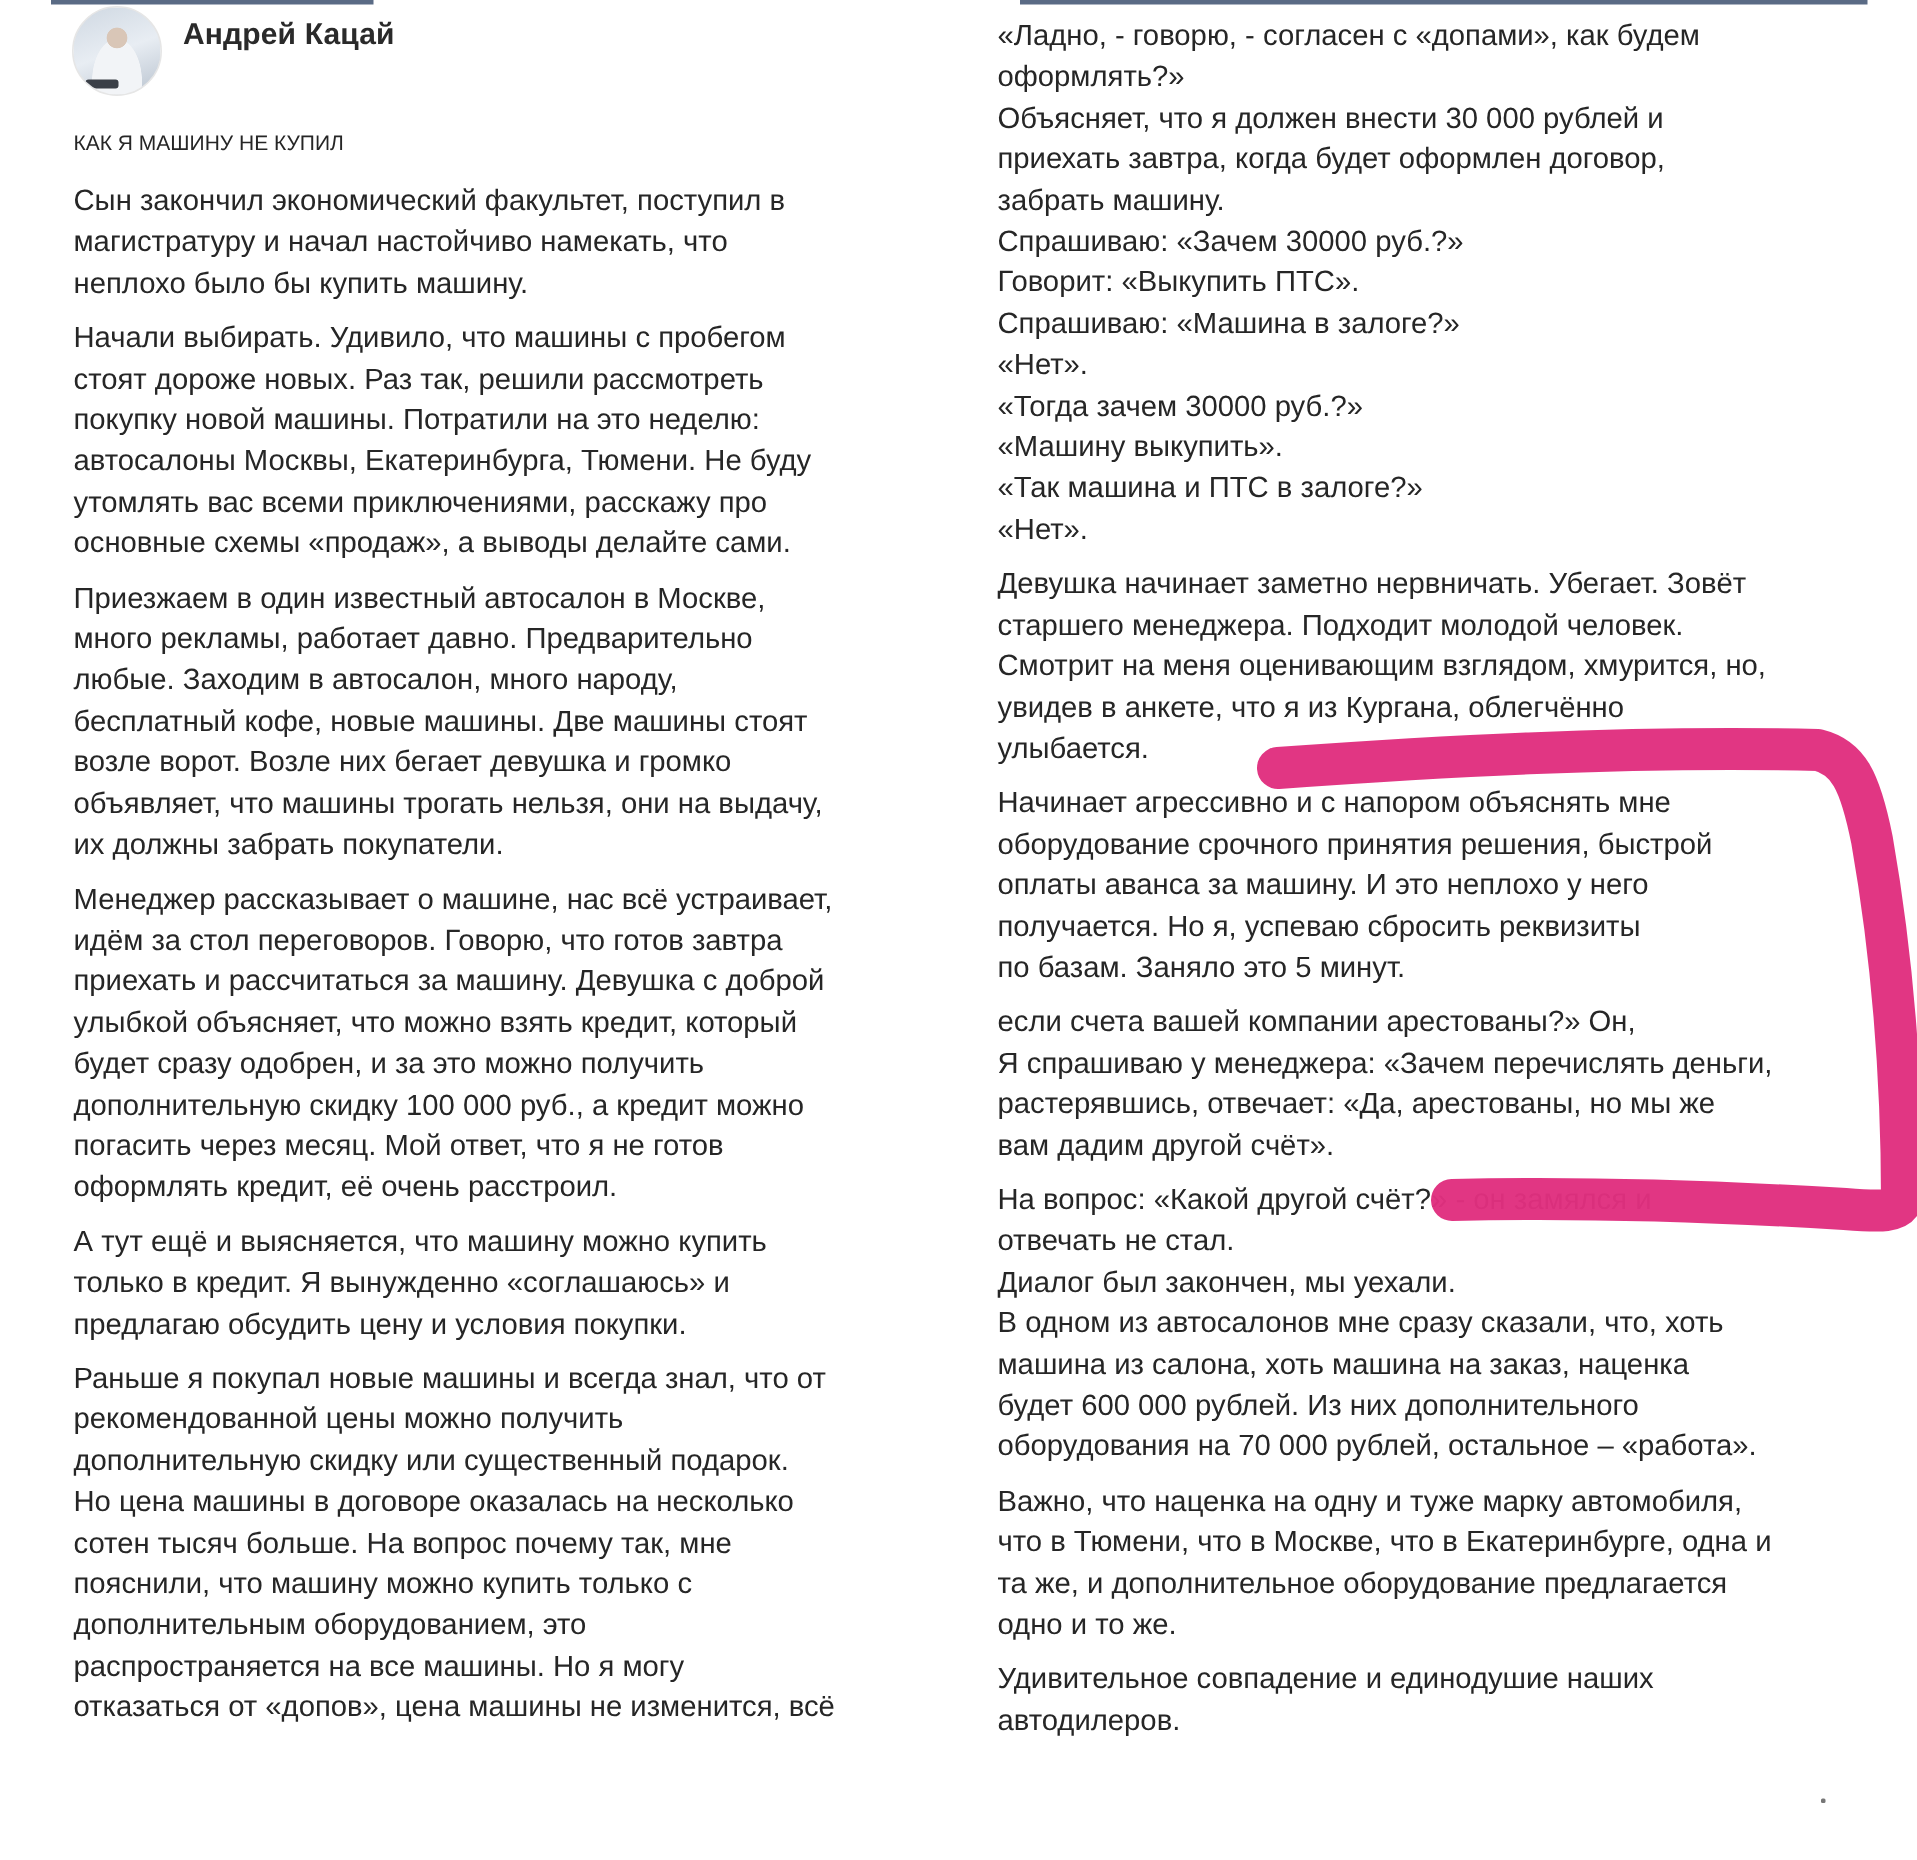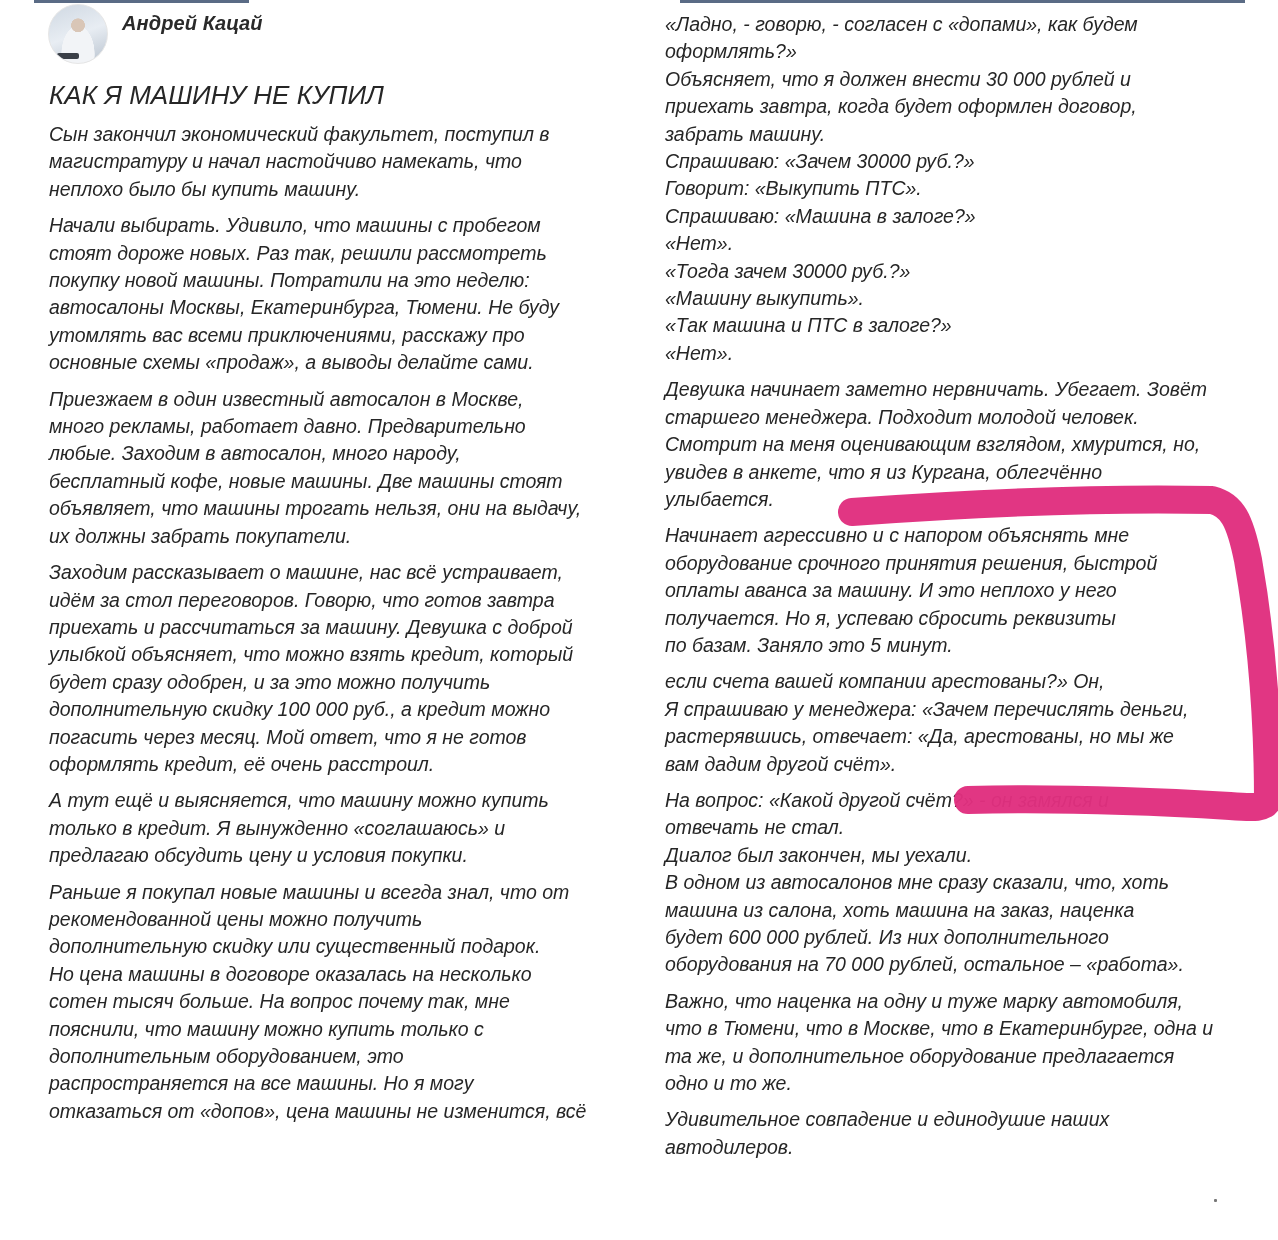--- a/index.html
+++ b/index.html
@@ -1,19 +1,19 @@
 <!DOCTYPE html>
 <html><head>
   <meta charset="utf-8">
   <style>
     * { box-sizing: border-box; margin: 0; padding: 0; }
     html, body { width: 1278px; height: 1240px; background: #ffffff; overflow: hidden; }
     body { position: relative; font-family: "Liberation Sans", "DejaVu Sans", sans-serif; color: #222222; }
 
-    .col { position: absolute; top: 0; height: 1240px; font-style: italic; }
+    .col { position: absolute; top: 0; height: 1240px; }
     .col-left { left: 0; width: 640px; }
     .col-right { left: 640px; width: 638px; }
 
     .topbar { position: absolute; top: 0; height: 3px; background: #5a6b85; }
     .col-left .topbar { left: 34px; width: 215px; }
     .col-right .topbar { left: 40px; width: 565px; }
 
     .post-header { position: absolute; left: 48px; top: 4px; display: flex; align-items: flex-start; }
     .avatar {
       width: 60px; height: 60px; border-radius: 50%;
@@ -26,21 +26,21 @@
     .avatar .desk { position: absolute; left: 8px; bottom: 4px; width: 22px; height: 6px; background: #3a3f47; border-radius: 2px; }
     .author-name {
       margin-left: 14px; margin-top: 8px;
       font-size: 20px; font-weight: bold; color: #2a2a2a; letter-spacing: 0.1px;
     }
 
     .post-body { position: absolute; left: 49px; right: 20px; font-size: 19.5px; line-height: 27.4px; color: #262626; }
     .col-left .post-body { top: 82px; width: 580px; }
     .col-right .post-body { top: 11px; left: 25px; width: 590px; }
 
-    .post-title { font-size: 26px; line-height: 27px; margin-bottom: 12px; text-transform: none; }
+    .post-title { font-size: 14px; line-height: 27px; margin-bottom: 12px; text-transform: none; }
     .para { margin-bottom: 9px; }
     .line { display: block; white-space: nowrap; }
 
     .marker {
       position: absolute; left: 0; top: 0; width: 1278px; height: 1240px; pointer-events: none;
     }
     .marker path { fill: none; stroke: #e0307f; stroke-linecap: round; stroke-linejoin: round; opacity: 0.97; }
 
     .speck { position: absolute; left: 1214px; top: 1199px; width: 3px; height: 3px; background: #777; border-radius: 1px; }
   </style>
@@ -73,26 +73,27 @@
       <span class="line">автосалоны Москвы, Екатеринбурга, Тюмени. Не буду</span>
       <span class="line">утомлять вас всеми приключениями, расскажу про</span>
       <span class="line">основные схемы «продаж», а выводы делайте сами.</span>
     </div>
 
     <div class="para">
       <span class="line">Приезжаем в один известный автосалон в Москве,</span>
       <span class="line">много рекламы, работает давно. Предварительно</span>
       <span class="line">любые. Заходим в автосалон, много народу,</span>
       <span class="line">бесплатный кофе, новые машины. Две машины стоят</span>
+      <span class="line">возле ворот. Возле них бегает девушка и громко</span>
       <span class="line">объявляет, что машины трогать нельзя, они на выдачу,</span>
       <span class="line">их должны забрать покупатели.</span>
     </div>
 
     <div class="para">
-      <span class="line">Заходим рассказывает о машине, нас всё устраивает,</span>
+      <span class="line">Менеджер рассказывает о машине, нас всё устраивает,</span>
       <span class="line">идём за стол переговоров. Говорю, что готов завтра</span>
       <span class="line">приехать и рассчитаться за машину. Девушка с доброй</span>
       <span class="line">улыбкой объясняет, что можно взять кредит, который</span>
       <span class="line">будет сразу одобрен, и за это можно получить</span>
       <span class="line">дополнительную скидку 100 000 руб., а кредит можно</span>
       <span class="line">погасить через месяц. Мой ответ, что я не готов</span>
       <span class="line">оформлять кредит, её очень расстроил.</span>
     </div>
 
     <div class="para">

